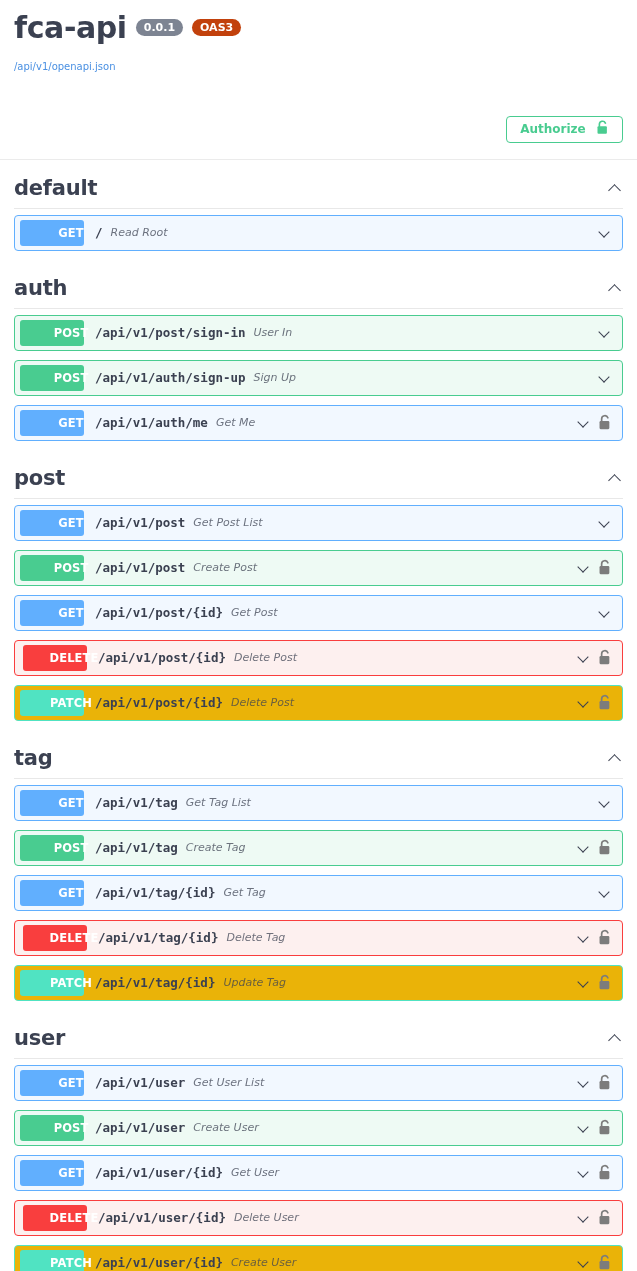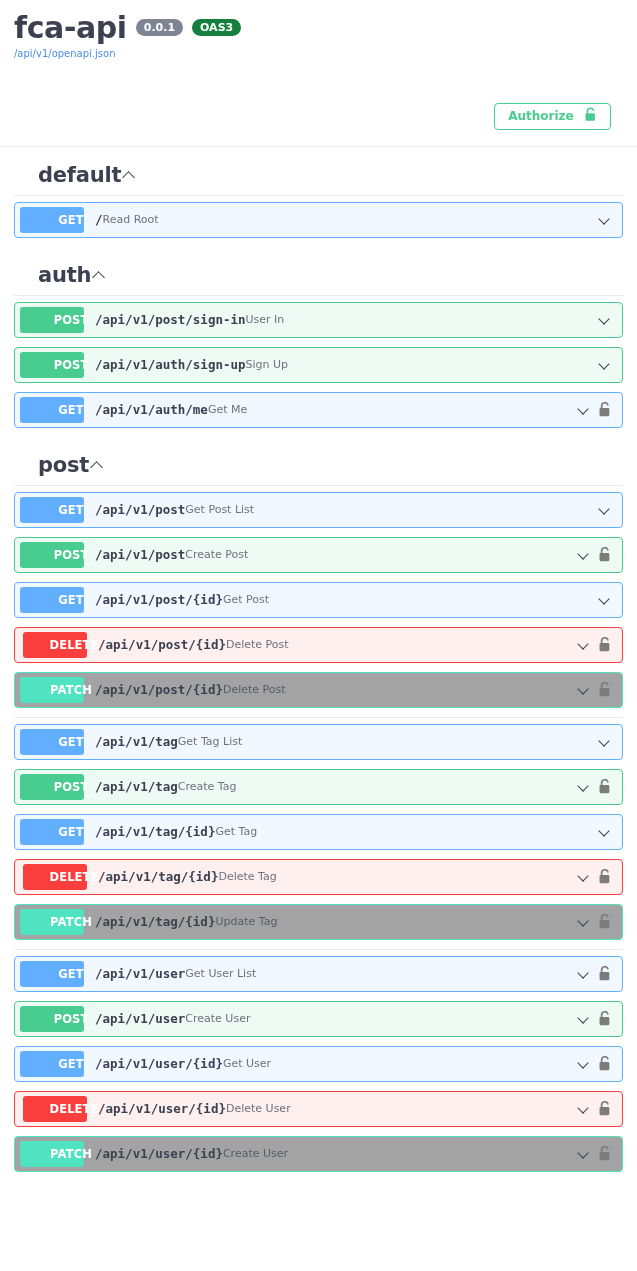--- a/index.html
+++ b/index.html
@@ -33,42 +33,42 @@
     color: #ffffff;
     font-size: 11px;
     font-weight: 700;
     padding: 3px 8px 3px 8px;
     border-radius: 10px;
     line-height: 1;
     font-family: "DejaVu Sans", sans-serif;
   }
   .badge-oas {
     display: inline-block;
-    background: #15803d;
+    background: #c2410c;
     color: #ffffff;
     font-size: 11px;
     font-weight: 700;
     padding: 3px 8px 3px 8px;
     border-radius: 10px;
     line-height: 1;
     font-family: "DejaVu Sans", sans-serif;
   }
   .spec-link {
     display: block;
-    margin-top: 4px;
+    margin-top: 17px;
     font-size: 10px;
     color: #4a90e2;
     text-decoration: none;
     font-family: "DejaVu Sans", sans-serif;
   }
 
   .auth-wrapper {
     display: flex;
     justify-content: flex-end;
-    padding: 0 26px;
+    padding: 0 14px;
     margin-top: 44px;
     margin-bottom: 16px;
   }
   .btn-authorize {
     display: flex;
     align-items: center;
     justify-content: center;
     gap: 10px;
     width: 117px;
     height: 27px;
@@ -81,24 +81,23 @@
     cursor: pointer;
     font-family: "DejaVu Sans", sans-serif;
   }
   .hr-sep { height: 1px; background: #ebebeb; border: 0; margin: 0; }
 
   
   .opblock-tag-section { padding: 0 14px; }
   .opblock-tag {
     display: flex;
     align-items: center;
-    justify-content: flex-start;
+    justify-content: space-between;
     padding: 16px 0 8px 0;
     cursor: pointer;
-    margin-left: 24px;
   }
   .tag-name {
     font-size: 21px;
     font-weight: 600;
     color: #3b4151;
     font-family: "DejaVu Sans", sans-serif;
     letter-spacing: -0.2px;
   }
   .tag-underline { height: 1px; background: #e8e8e8; }
 
@@ -154,26 +153,27 @@
   }
   .op-path {
     margin-left: 11px;
     font-family: "DejaVu Sans Mono", monospace;
     font-size: 12.5px;
     font-weight: 700;
     color: #3b4151;
     white-space: nowrap;
   }
   .op-summary {
-    margin-left: 0;
+    margin-left: 8px;
     font-size: 11px;
     color: #3b4151;
     opacity: 0.73;
     white-space: nowrap;
     font-family: "DejaVu Sans", sans-serif;
+    font-style: italic;
   }
   .op-spacer { flex: 1 1 auto; }
   .op-right {
     flex: 0 0 auto;
     display: flex;
     align-items: center;
     gap: 7px;
     padding-right: 10px;
   }
 
@@ -181,21 +181,21 @@
 
   
   .m-get    { background: #61affe; }
   .m-post   { background: #49cc90; }
   .m-delete { background: #f93e3e; margin-left: 8px; }
   .m-patch  { background: #50e3c2; }
 
   .b-get    { background: #f2f8ff; border-color: #61affe; }
   .b-post   { background: #eefaf4; border-color: #49cc90; }
   .b-delete { background: #fdf0ef; border-color: #f93e3e; }
-  .b-patch  { background: #a3a3a3; border-color: #50e3c2; }
+  .b-patch  { background: #eab308; border-color: #50e3c2; }
 </style>
 </head>
 <body>
 
 <div class="swagger-ui">
 
   <div class="topbar-block">
     <div class="info-title-row">
       <span class="api-title">fca-api</span>
       <span class="badge-version">0.0.1</span>
@@ -354,20 +354,24 @@
                   <path d="M5.2 10V7a4.6 4.6 0 0 1 8.9-1.7" fill="none" stroke="#7c7c7c" stroke-width="2.4" stroke-linecap="round"></path>
                   <rect x="2.2" y="10" width="14" height="11.5" rx="1.6" fill="#7c7c7c"></rect>
                 </svg>
               </span>
             </span>
   </div>
 </div>
   </div>
 
   <div class="opblock-tag-section">
+    <div class="opblock-tag">
+      <span class="tag-name">tag</span>
+      <span class="chev up"></span>
+    </div>
     <div class="tag-underline"></div>
     <div class="op-list">
   <div class="opblock b-get">
     <span class="op-method m-get">GET</span>
     <span class="op-path">/api/v1/tag</span>
     <span class="op-summary">Get Tag List</span>
     <span class="op-spacer"></span>
     <span class="op-right">
       <span class="chev down small"></span>
     </span>
@@ -427,20 +431,24 @@
                   <path d="M5.2 10V7a4.6 4.6 0 0 1 8.9-1.7" fill="none" stroke="#7c7c7c" stroke-width="2.4" stroke-linecap="round"></path>
                   <rect x="2.2" y="10" width="14" height="11.5" rx="1.6" fill="#7c7c7c"></rect>
                 </svg>
               </span>
             </span>
   </div>
 </div>
   </div>
 
   <div class="opblock-tag-section">
+    <div class="opblock-tag">
+      <span class="tag-name">user</span>
+      <span class="chev up"></span>
+    </div>
     <div class="tag-underline"></div>
     <div class="op-list">
   <div class="opblock b-get">
     <span class="op-method m-get">GET</span>
     <span class="op-path">/api/v1/user</span>
     <span class="op-summary">Get User List</span>
     <span class="op-spacer"></span>
     <span class="op-right">
       <span class="chev down small"></span>
     <span>

